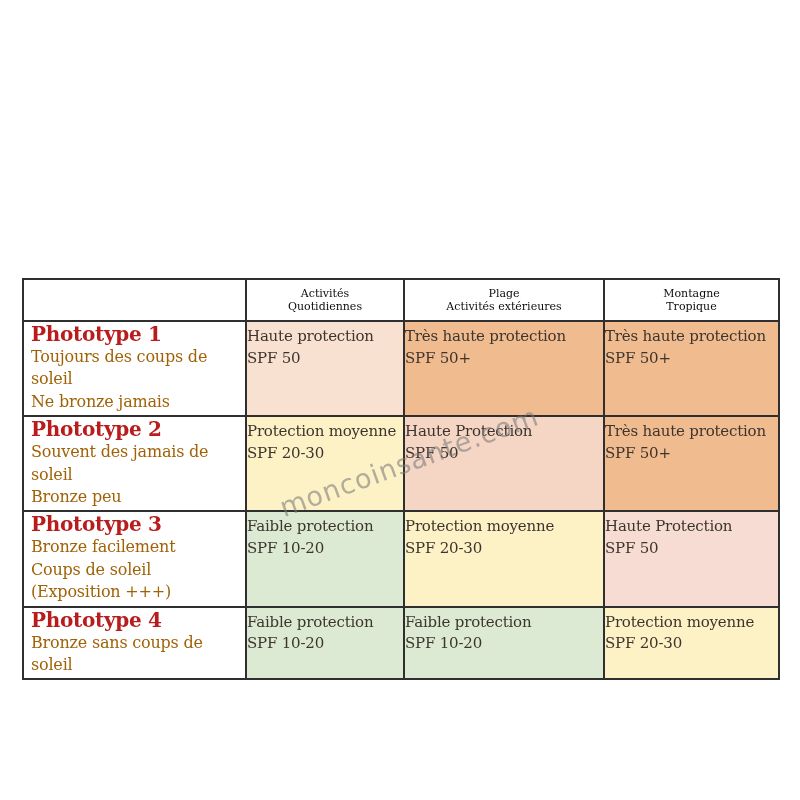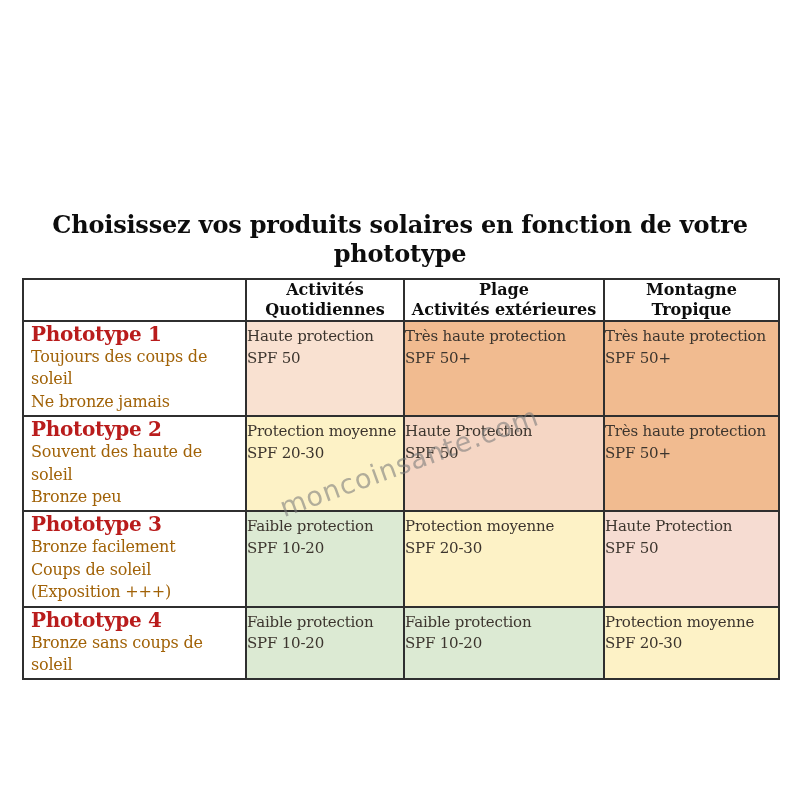--- a/index.html
+++ b/index.html
@@ -28,22 +28,22 @@
     table-layout:fixed;
   }
   .phototable th,.phototable td{
     border:2px solid #2f2f2f;
     padding:0;
     overflow:hidden;
   }
   .phototable thead th{
     height:40px;
     background:#ffffff;
-    font-size:16px;
-    font-weight:bold;
+    font-size:11px;
+    font-weight:normal;
     line-height:1.22;
     text-align:center;
     vertical-align:middle;
     color:#0d0d0d;
   }
   .rowhead{
     background:#ffffff;
     vertical-align:top;
     text-align:left;
     padding:1px 6px 2px 7px !important;
@@ -87,21 +87,20 @@
     white-space:nowrap;
     z-index:5;
     pointer-events:none;
   }
 </style>
 </head>
 <body>
 
 <div class="page">
 
-  <div class="title">Choisissez vos produits solaires en fonction de votre phototype</div>
 
   <div class="watermark">moncoinsante.com</div>
 
   <table class="phototable">
     <colgroup>
       <col style="width:223px">
       <col style="width:158px">
       <col style="width:200px">
       <col style="width:175px">
     </colgroup>
@@ -141,21 +140,21 @@
         </td>
         <td class="cell" style="background-color: rgb(241, 187, 144);">
           <div>Très haute protection</div>
           <div>SPF 50+</div>
         </td>
       </tr>
 
       <tr class="r2">
         <td class="rowhead">
           <div class="pname">Phototype 2</div>
-          <div class="pdesc">Souvent des haute de soleil</div>
+          <div class="pdesc">Souvent des jamais de soleil</div>
           <div class="pdesc">Bronze peu</div>
           <div class="pdesc"></div>
         </td>
         <td class="cell" style="background-color: rgb(253, 242, 198);">
           <div>Protection moyenne</div>
           <div>SPF 20-30</div>
         </td>
         <td class="cell" style="background-color: rgb(245, 214, 196);">
           <div>Haute Protection</div>
           <div>SPF 50</div>

